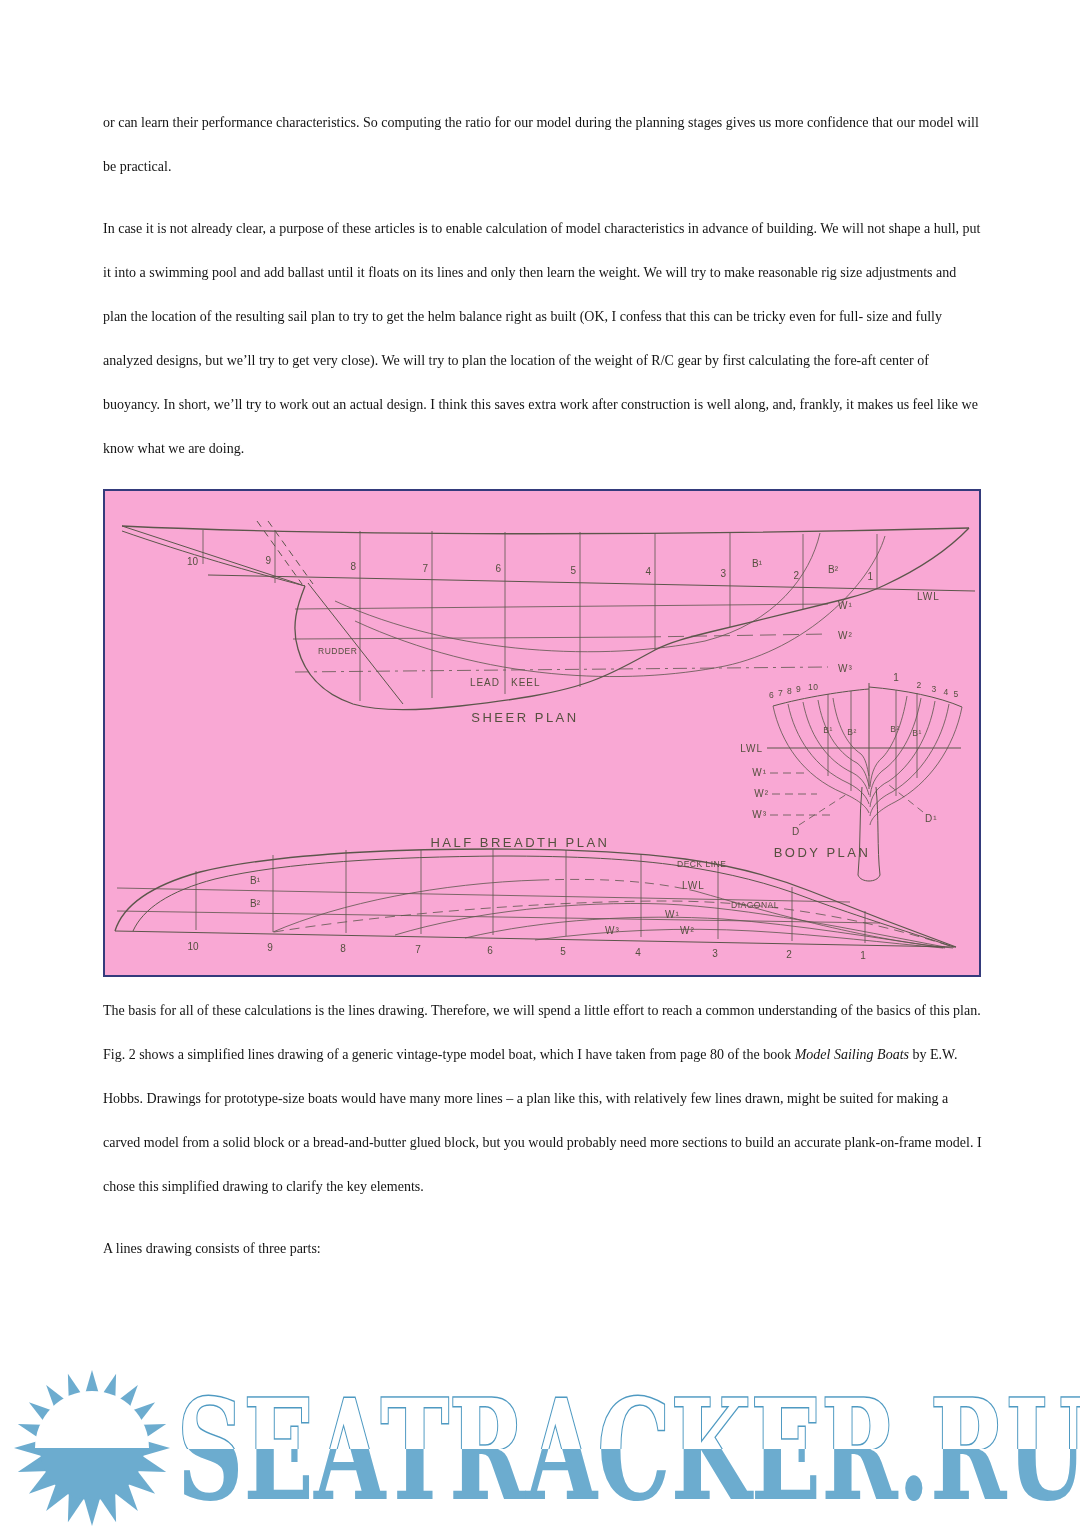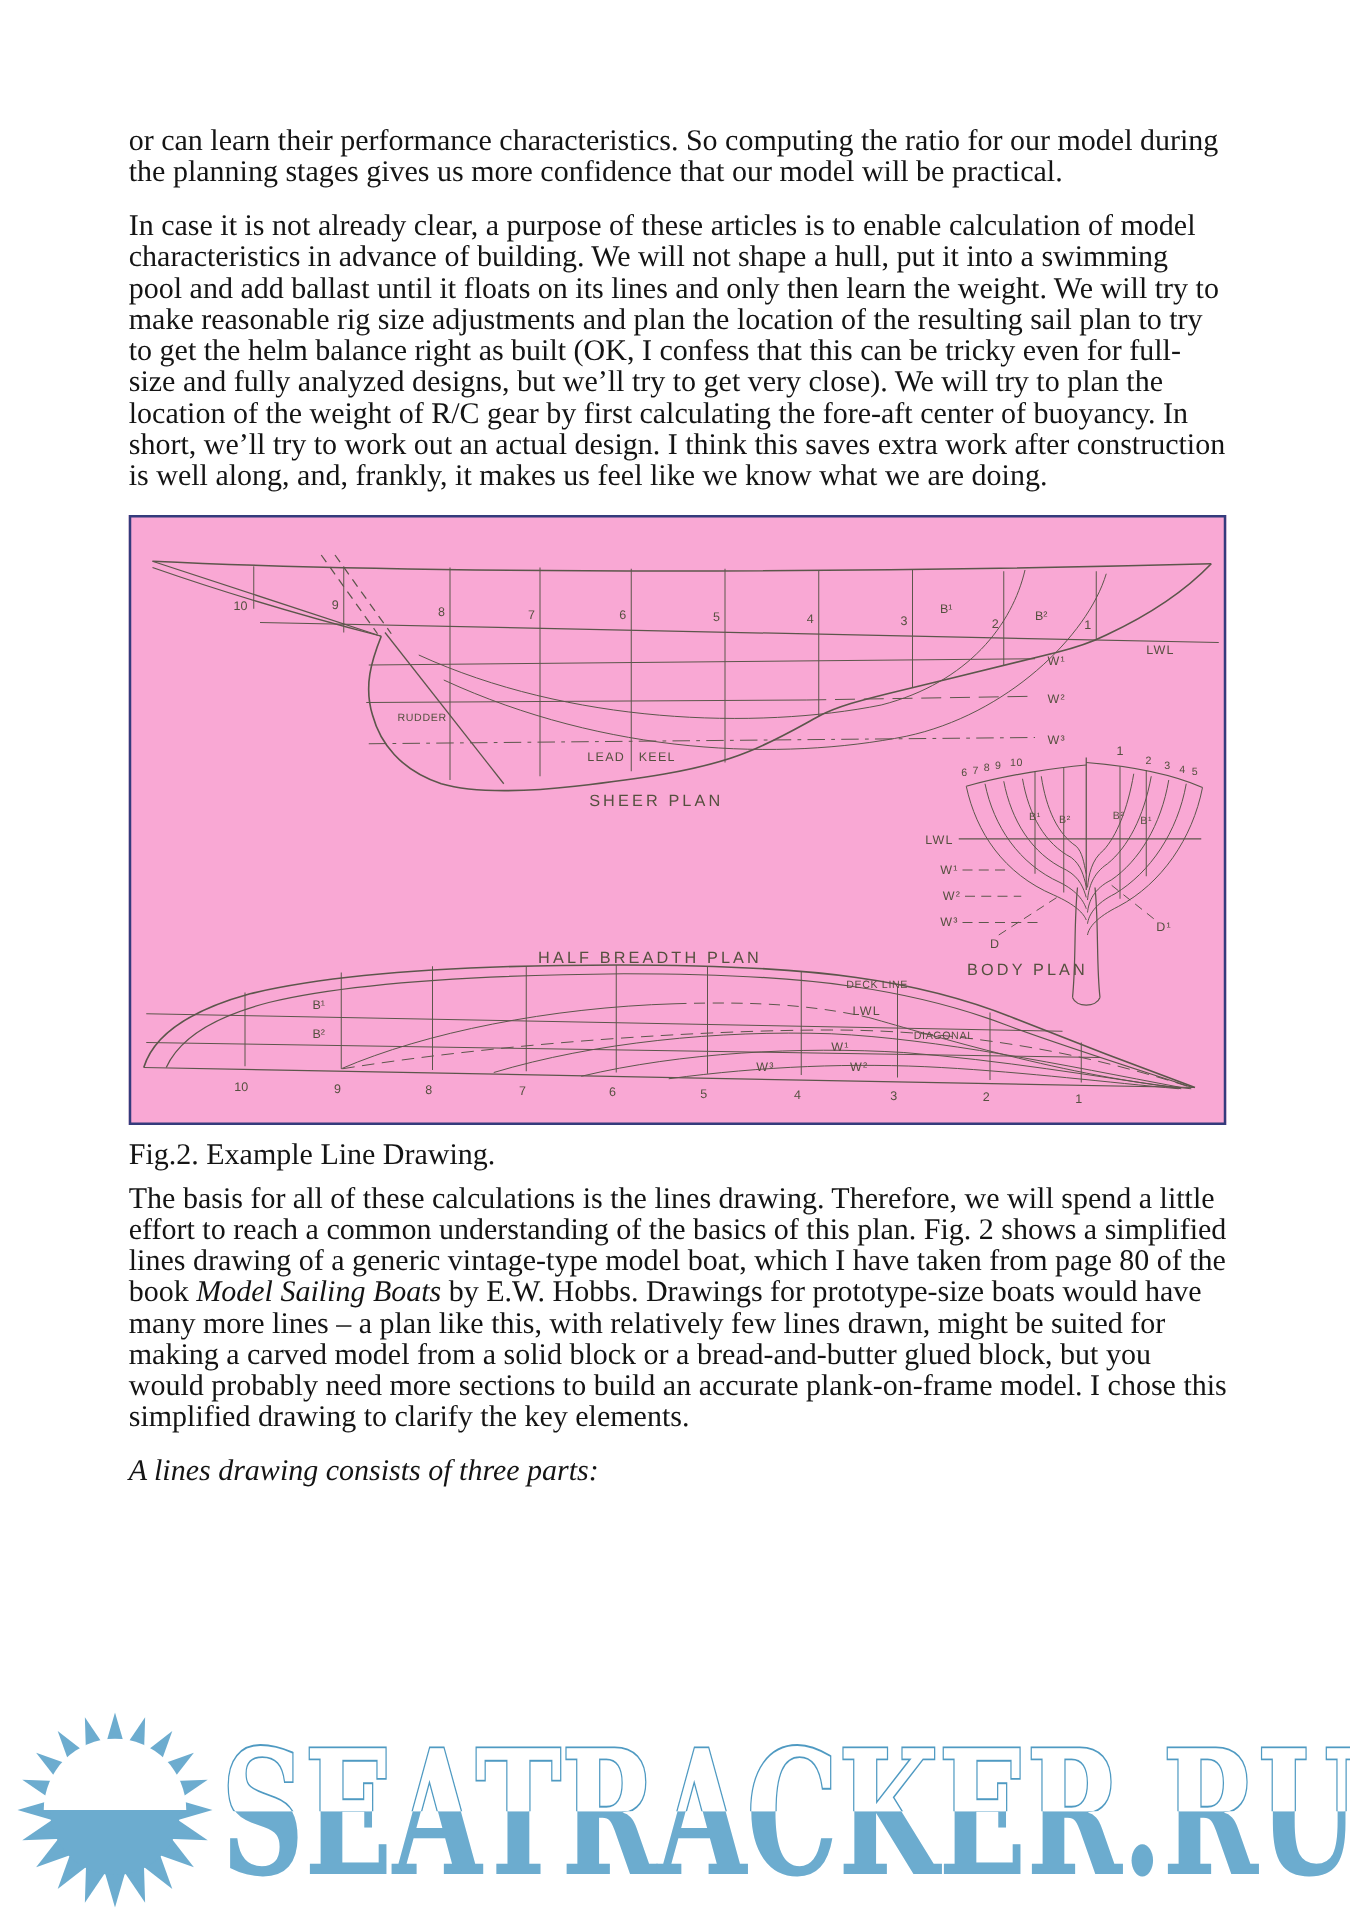--- a/index.html
+++ b/index.html
@@ -1,20 +1,20 @@
 <!DOCTYPE html>
 <html><head>
 <meta charset="utf-8">
 <style>
   html,body{margin:0;padding:0;background:#ffffff;}
   .page{position:relative;width:1080px;height:1527px;background:#ffffff;overflow:hidden;
         font-family:"Liberation Serif", serif;color:#141414;}
   .content{position:relative;z-index:2;padding:101px 0 0 103px;width:880px;}
-  .content p{margin:0 0 18px 0;font-size:24px;line-height:25px;}
-  .content p.closing{margin-top:5px;font-style:italic;}
+  .content p{margin:0 0 18px 0;font-size:14px;line-height:44px;}
+  .content p.closing{margin-top:5px;}
   .caption{margin:0 0 10px 0 !important;}
   .figure{box-sizing:border-box;width:878px;height:488px;border:2px solid #343b7c;
           background:#f9a8d4;margin:4px 0 12px 0;}
   .figure svg{display:block;}
   
   .ink{stroke:#5c564b;fill:none;}
   .w13{stroke-width:1.3;}
   .w10{stroke-width:1;}
   .w08{stroke-width:0.8;}
   .lbl{font-family:"Liberation Sans", sans-serif;fill:#55503f;letter-spacing:1px;}
@@ -230,19 +230,18 @@
           <text class="num" x="385" y="463" text-anchor="middle">6</text>
           <text class="num" x="458" y="464" text-anchor="middle">5</text>
           <text class="num" x="533" y="465" text-anchor="middle">4</text>
           <text class="num" x="610" y="466" text-anchor="middle">3</text>
           <text class="num" x="684" y="467" text-anchor="middle">2</text>
           <text class="num" x="758" y="468" text-anchor="middle">1</text>
         </g>
       </svg>
     </div>
 
-    <p class="caption">Fig.2. Example Line Drawing.</p>
 
     <p><span>The basis for all of these calculations is the lines drawing. Therefore, we will spend a little effort to reach a common understanding of the basics of this plan. Fig. 2 shows a simplified lines drawing of a generic vintage-type model boat, which I have taken from page 80 of the book </span><i>Model Sailing Boats</i><span> by E.W. Hobbs. Drawings for prototype-size boats would have many more lines – a plan like this, with relatively few lines drawn, might be suited for making a carved model from a solid block or a bread-and-butter glued block, but you would probably need more sections to build an accurate plank-on-frame model. I chose this simplified drawing to clarify the key elements.</span></p>
 
     <p class="closing">A lines drawing consists of three parts:</p>
   </div>
 </div>
 
 </body></html>

